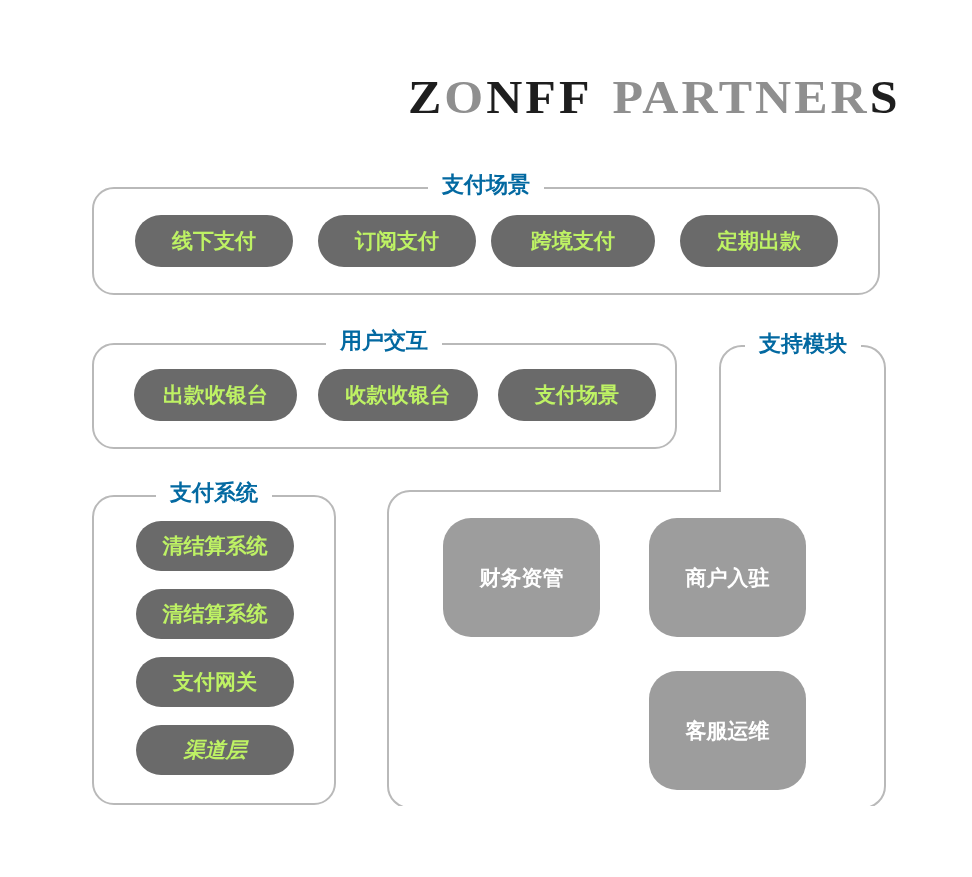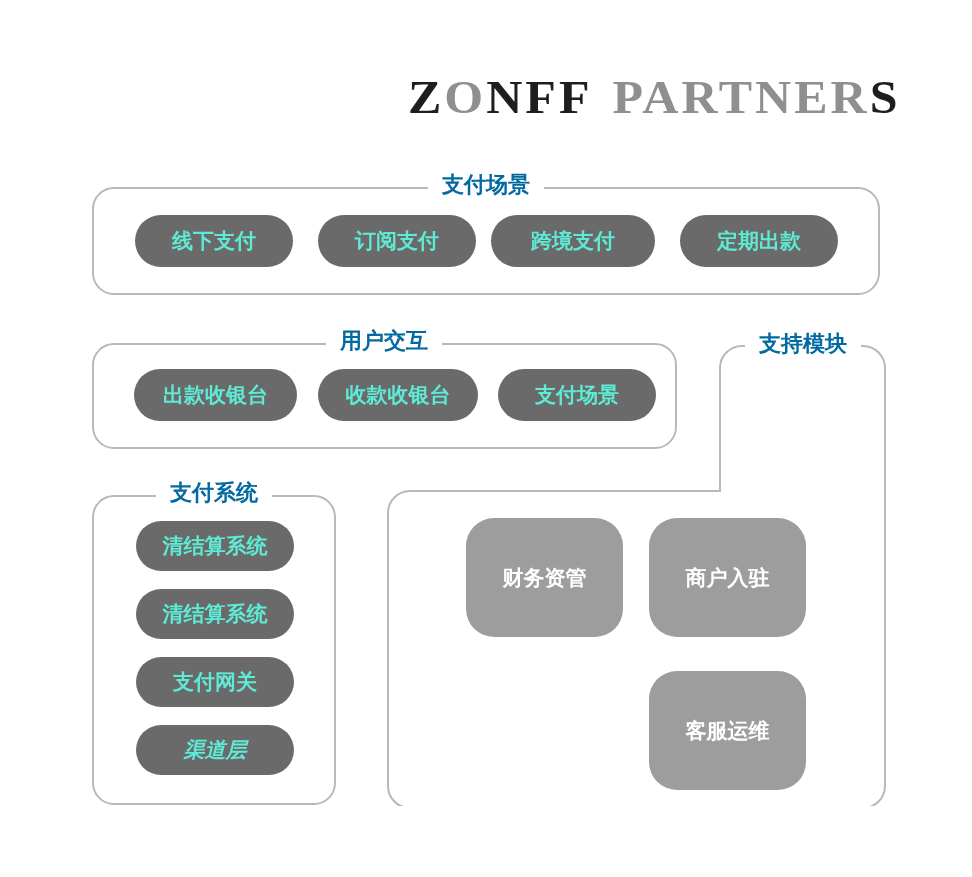--- a/index.html
+++ b/index.html
@@ -37,21 +37,21 @@
     position:absolute;
     transform:translate(-50%,-58%);
     background:#ffffff;
     padding:0 14px;
     font-size:22px;font-weight:700;color:#0369a1;
     white-space:nowrap;z-index:5;line-height:1.2;
   }
   
   .pill{
     position:absolute;height:52px;border-radius:26px;
-    background:#6a6a6a;color:#5eead4;
+    background:#6a6a6a;color:#bef264;
     font-size:21px;font-weight:700;
     display:flex;align-items:center;justify-content:center;
     white-space:nowrap;box-sizing:border-box;
   }
   .pill.small{height:50px;border-radius:25px;}
   
   .outline-svg{position:absolute;left:0;top:0;width:972px;height:877px;pointer-events:none;}
   
   .tile{
     position:absolute;width:157px;height:119px;border-radius:28px;
@@ -87,17 +87,17 @@
   <div class="legend" style="left:214px;top:495px;">支付系统</div>
   <div class="pill small" style="left:136px;top:521px;width:158px;">清结算系统</div>
   <div class="pill small" style="left:136px;top:589px;width:158px;">清结算系统</div>
   <div class="pill small" style="left:136px;top:657px;width:158px;">支付网关</div>
   <div class="pill small" style="left:136px;top:725px;width:158px;font-style:italic;">渠道层</div>
 
   <svg class="outline-svg" viewBox="0 0 972 877">
     <path d="M 744 346 H 863 A 22 22 0 0 1 885 368 V 786 A 22 22 0 0 1 863 808 H 410 A 22 22 0 0 1 388 786 V 513 A 22 22 0 0 1 410 491 H 720 V 368 A 22 22 0 0 1 744 346 Z" fill="none" stroke="#b9b9b9" stroke-width="2"></path>
   </svg>
   <div class="legend" style="left:803px;top:346px;">支持模块</div>
-  <div class="tile" style="left:466px;top:518px;">财务资管</div>
+  <div class="tile" style="left:443px;top:518px;">财务资管</div>
   <div class="tile" style="left:649px;top:518px;">商户入驻</div>
   <div class="tile" style="left:649px;top:661px;margin-top:10px;">客服运维</div>
 
 </div>
 
 </body></html>

